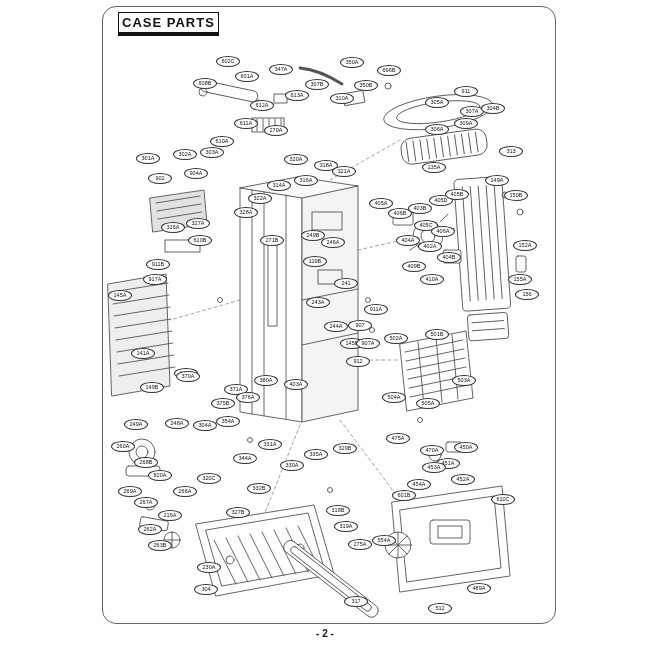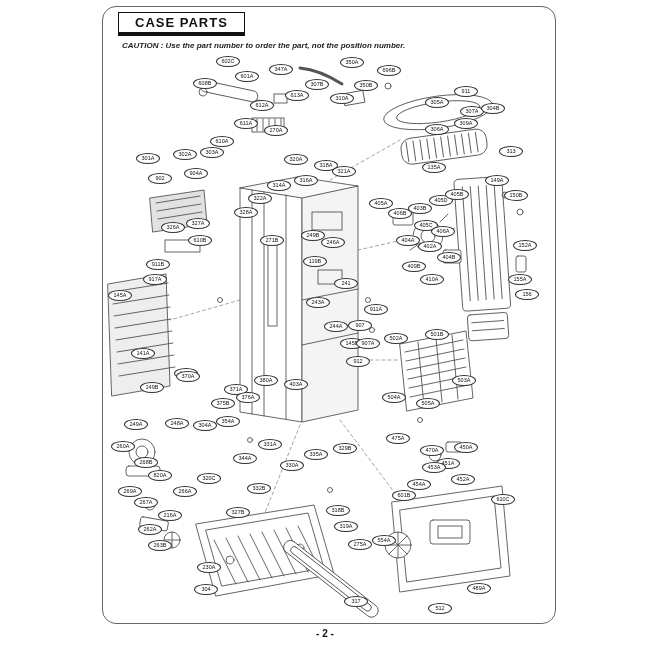--- a/index.html
+++ b/index.html
@@ -1,40 +1,39 @@
 <!DOCTYPE html>
 <html><head>
 <meta charset="utf-8">
 <style>
   html,body{margin:0;padding:0;background:#fff;}
   .canvas{position:relative;width:650px;height:650px;background:#fff;overflow:hidden;
           font-family:"Liberation Sans",sans-serif;color:#111;}
   .sheet{position:absolute;left:102px;top:6px;width:452px;height:616px;
          border:1.5px solid #666;border-radius:14px;background:#fff;}
-  .title-box{position:absolute;left:118px;top:12px;padding:2px 16px;
+  .title-box{position:absolute;left:118px;top:12px;padding:2px 3px;
              border:1.5px solid #111;border-bottom:4px solid #111;
              font-weight:bold;font-size:13px;letter-spacing:1px;background:#fff;}
   .caution{position:absolute;left:122px;top:41px;font-size:8px;font-style:italic;
            font-weight:bold;color:#222;white-space:nowrap;}
   .page-number{position:absolute;left:0;top:628px;width:650px;text-align:center;
                font-size:10px;font-weight:bold;}
   svg.art{position:absolute;left:0;top:0;}
   #callouts{position:absolute;left:0;top:0;width:650px;height:650px;pointer-events:none;}
   .callout{position:absolute;width:24px;height:11px;border:1px solid #333;border-radius:50%;
            background:#fff;color:#111;font-size:5.5px;line-height:9px;text-align:center;
            box-sizing:border-box;overflow:hidden;}
 </style>
 </head>
 <body>
 
 <div class="canvas">
   <div class="sheet"></div>
 
   <div class="title-box">CASE PARTS</div>
-  <div class="caution">CAUTION : Use the part number to order the part, not the position number.</div>
 
   <svg class="art" width="650" height="650" viewBox="0 0 650 650">
     <g stroke="#555" fill="none" stroke-width="0.9" stroke-linecap="round">
 
       <g stroke="#999" stroke-dasharray="3,3">
         <line x1="358" y1="250" x2="456" y2="228"></line>
         <line x1="300" y1="425" x2="262" y2="520"></line>
         <line x1="330" y1="180" x2="400" y2="140"></line>
         <line x1="358" y1="360" x2="398" y2="360"></line>
         <line x1="240" y1="300" x2="170" y2="320"></line>

